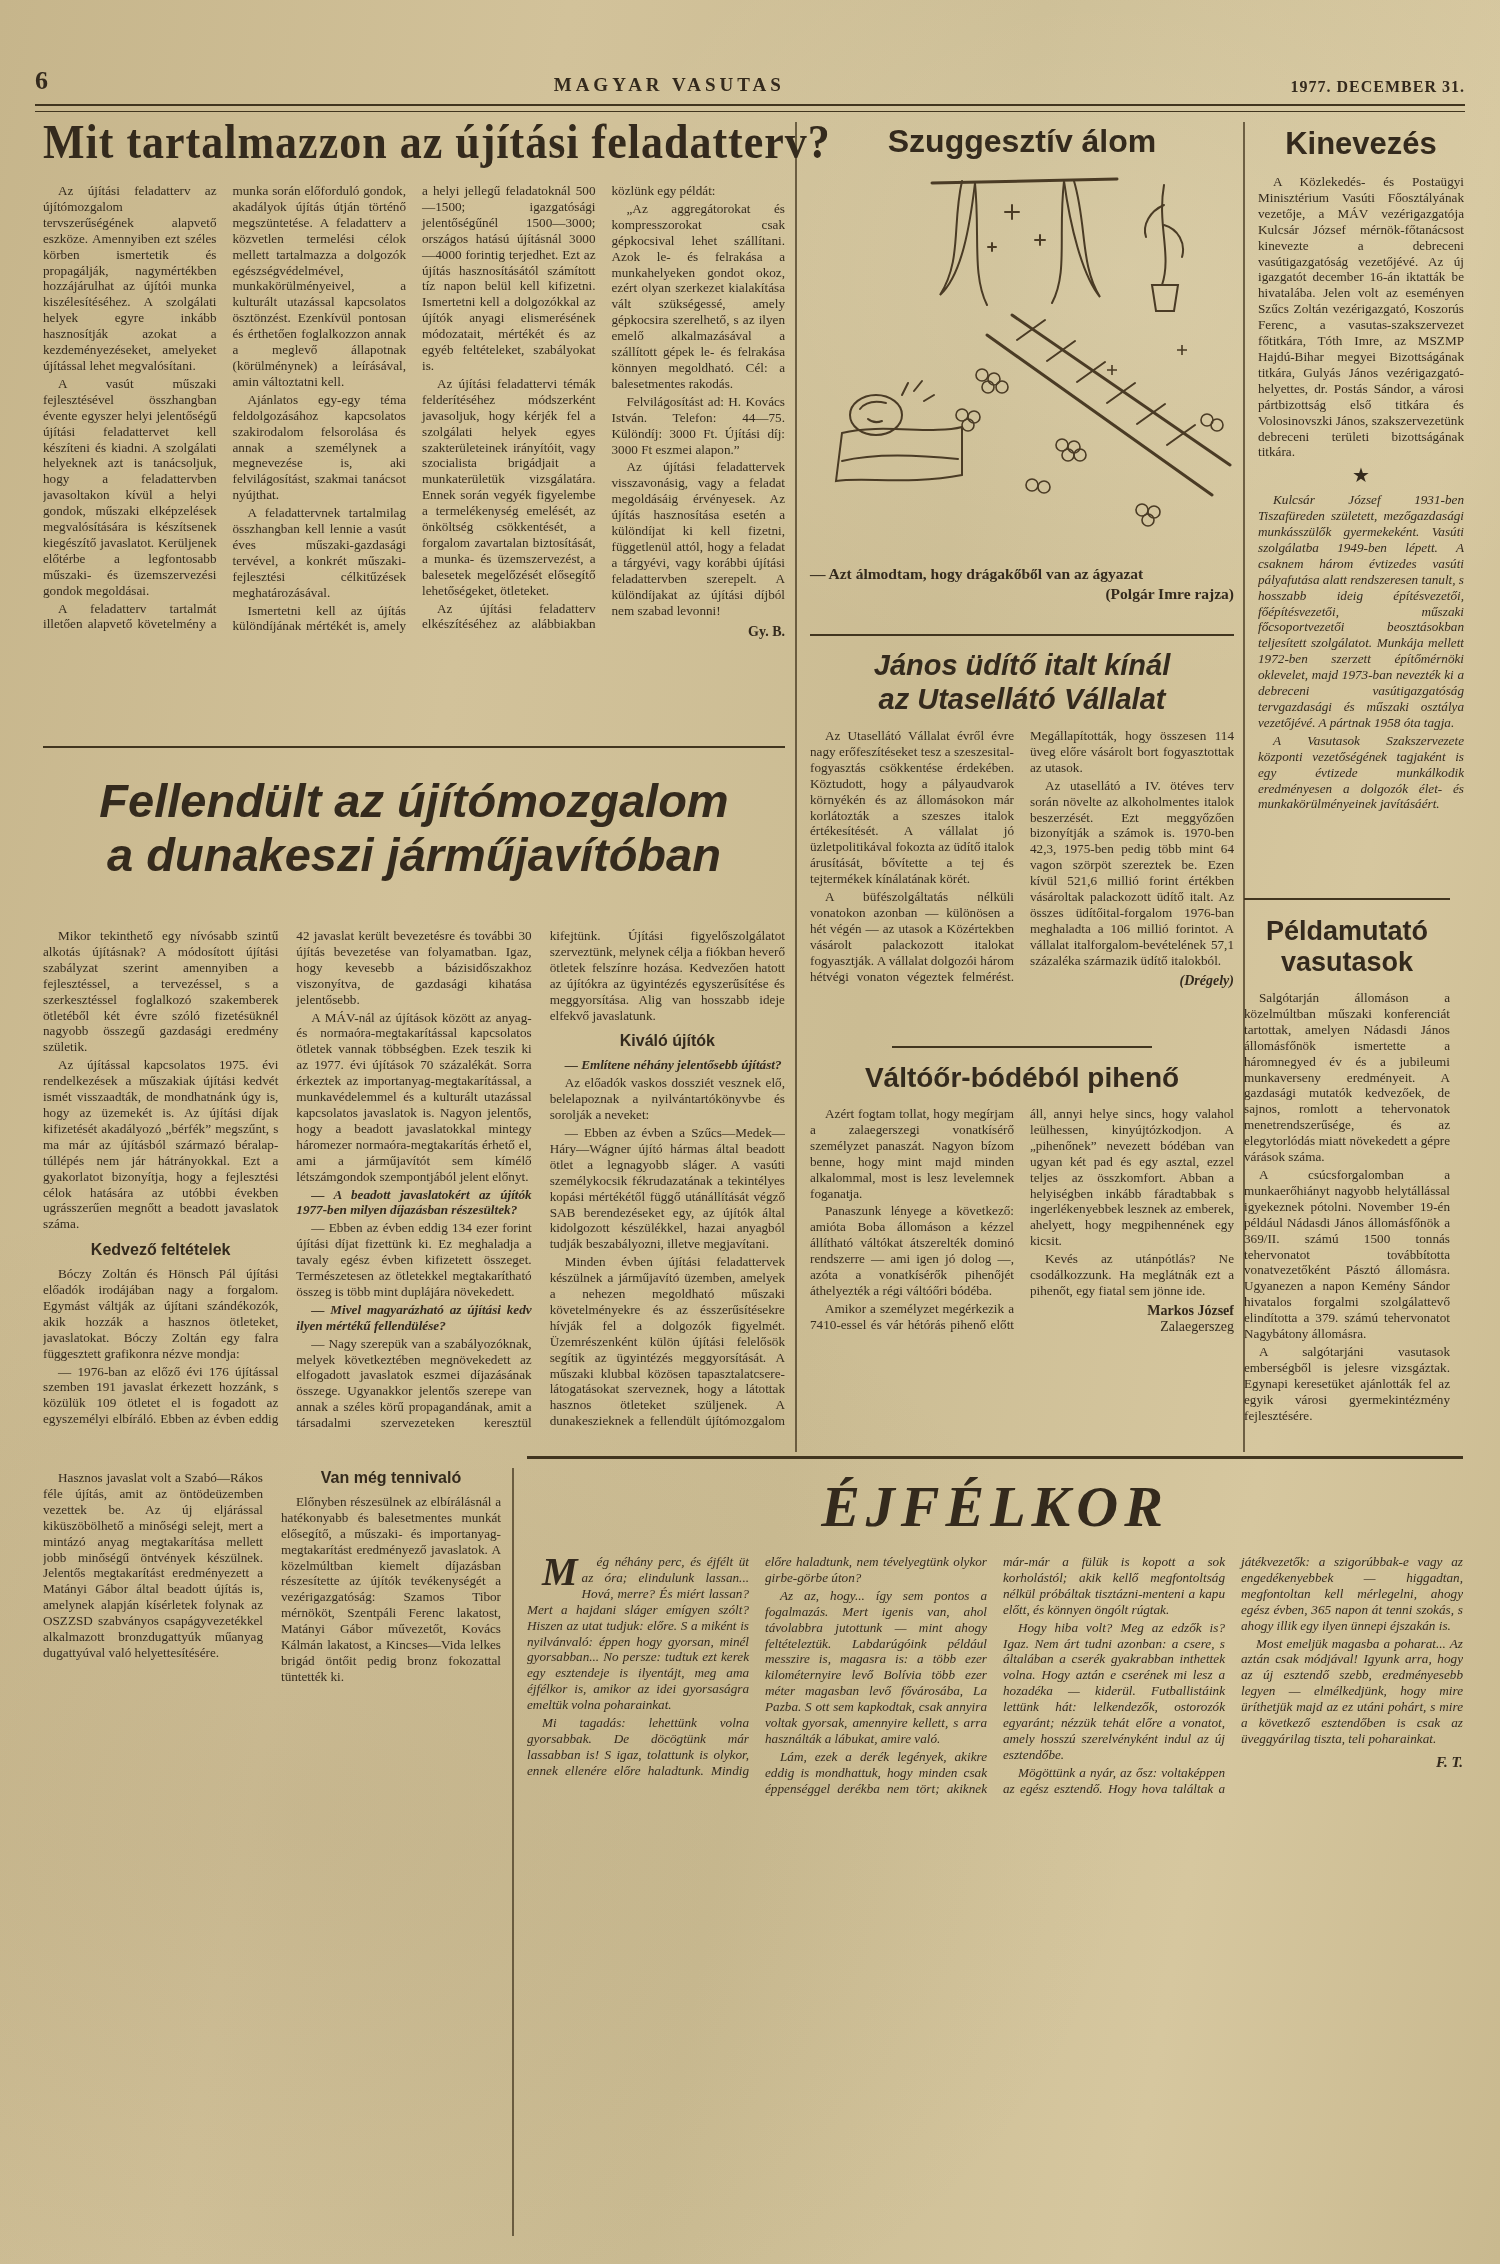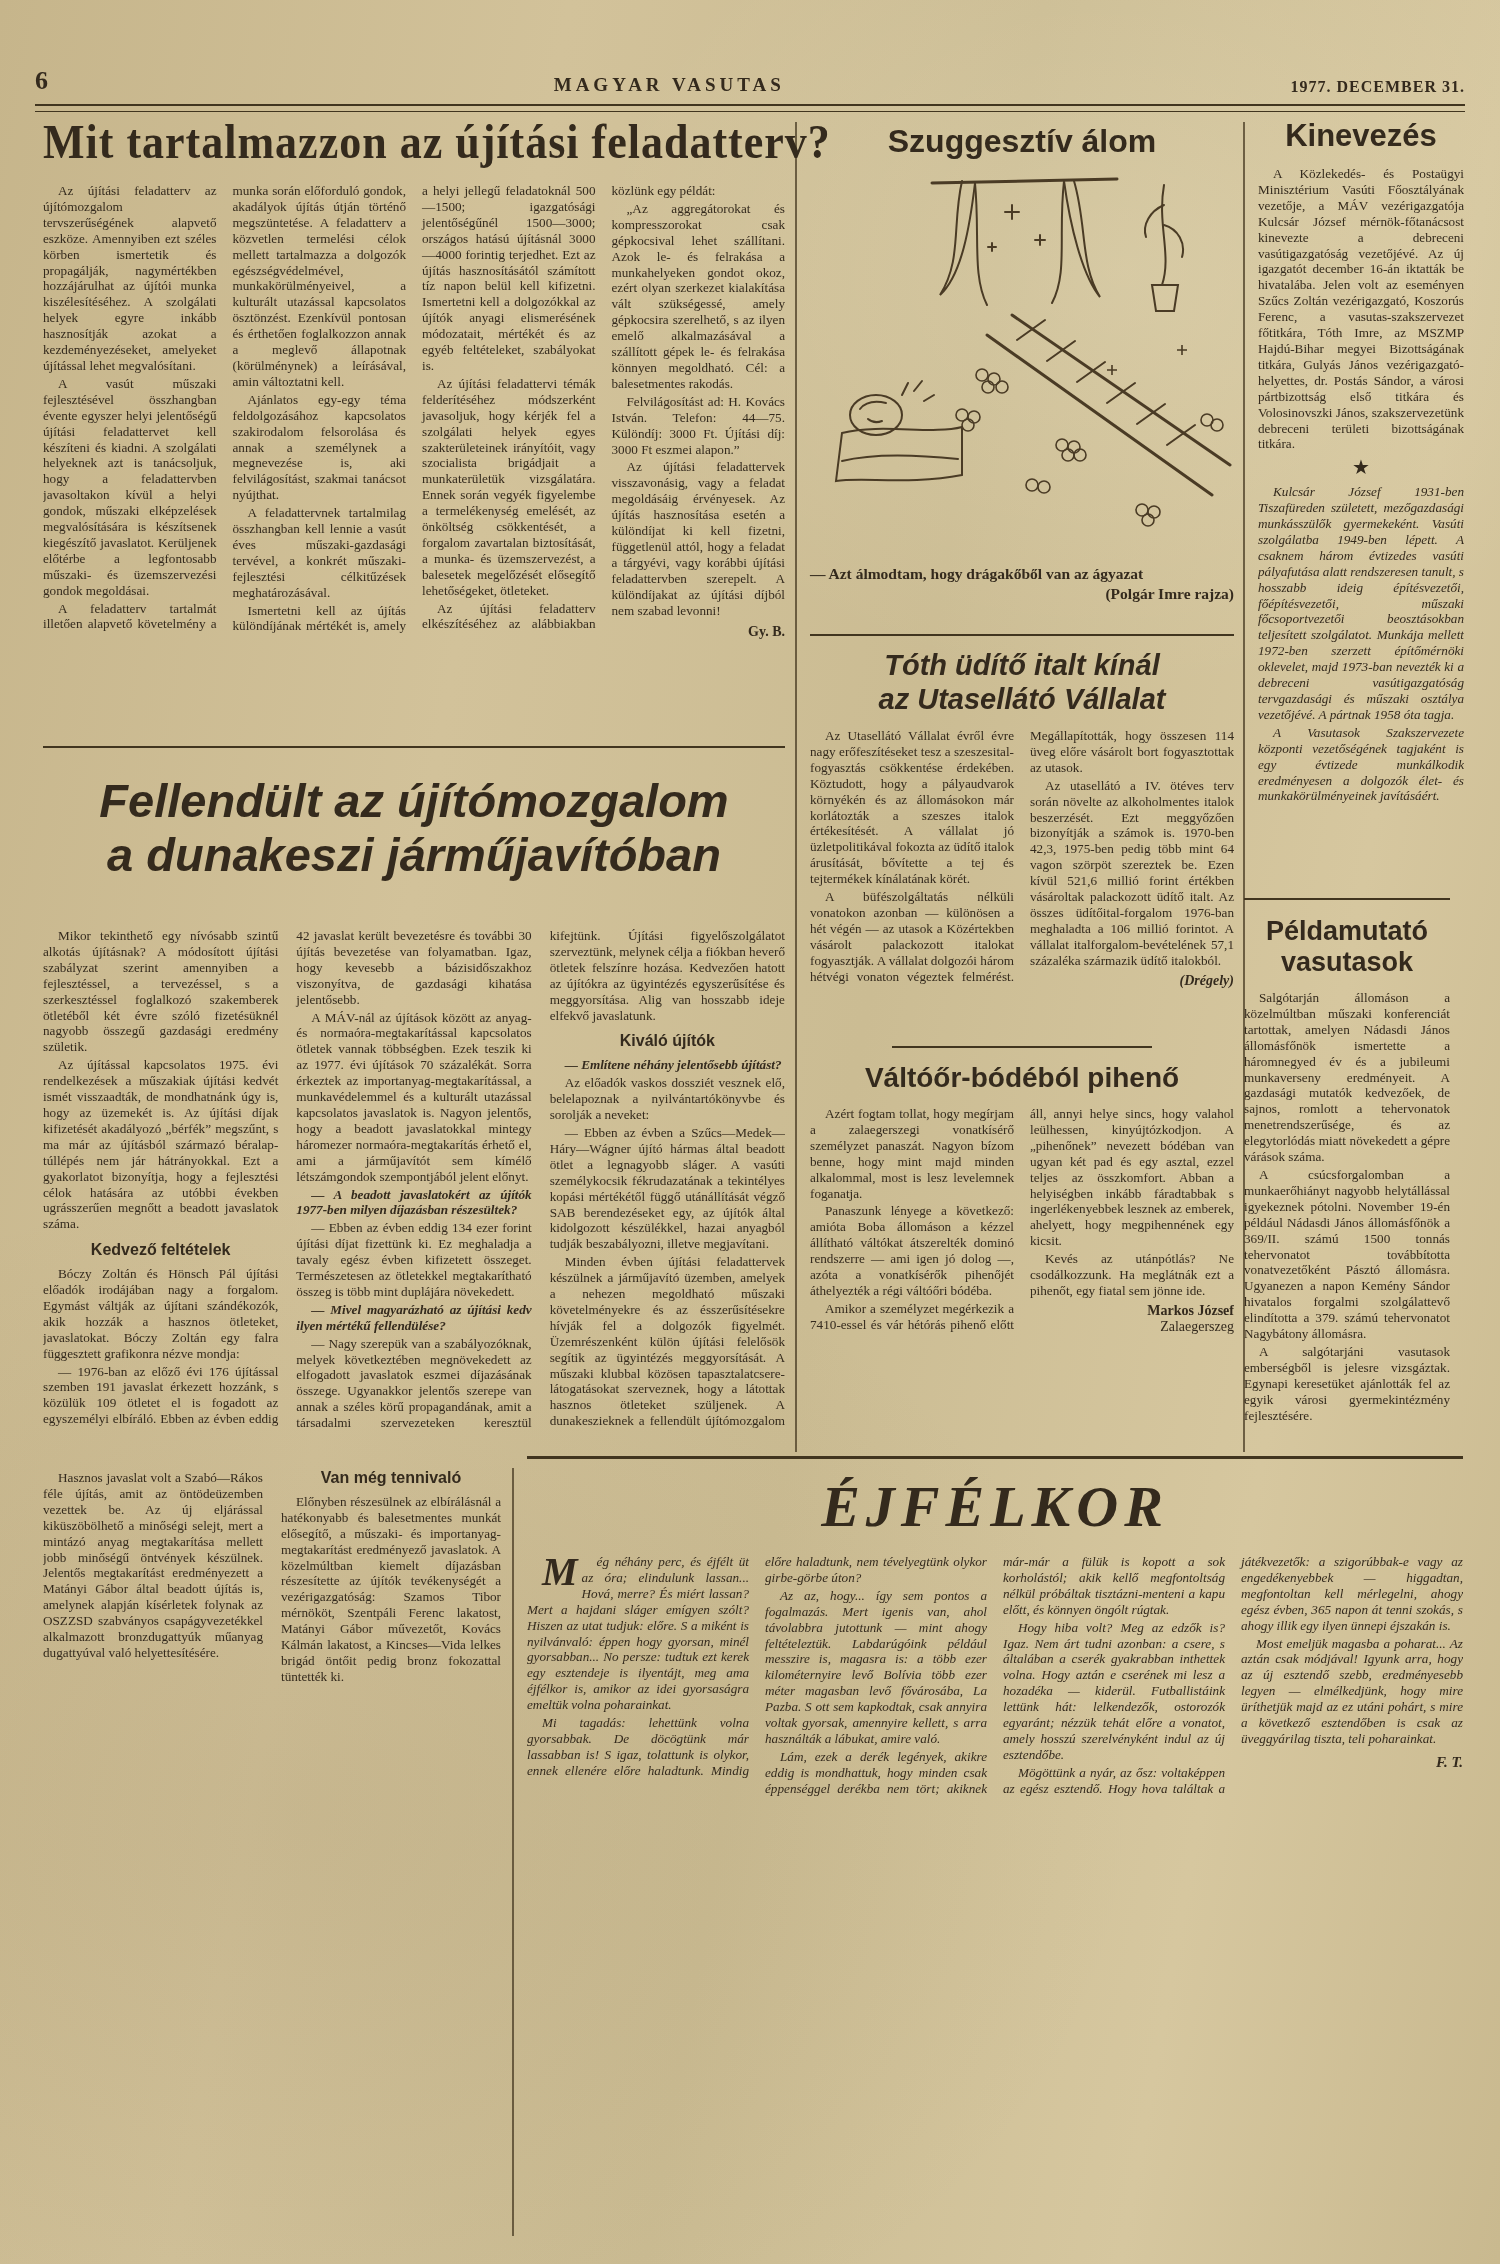--- a/index.html
+++ b/index.html
@@ -56,21 +56,21 @@
   .sig-i{text-align:right;font-style:italic;font-weight:bold;font-size:14px;margin-top:4px;}
   
   .valtoor{position:absolute;left:810px;top:1046px;width:424px;}
   .midrule{width:260px;height:2px;background:#41351f;margin:0 auto 14px auto;}
   .valtoor h2{font-family:"Liberation Sans",sans-serif;font-weight:bold;font-size:28px;text-align:center;margin:0 0 12px 0;}
   .valtoor .cols{column-count:2;column-gap:16px;height:300px;}
   .sig-name{text-align:right;font-weight:bold;font-size:14px;margin-top:4px;}
   .sig-place{text-align:right;font-size:14px;}
   
   .kinevezes{position:absolute;left:1258px;top:118px;width:206px;}
-  .kinevezes h2{font-family:"Liberation Sans",sans-serif;font-size:31px;font-weight:bold;text-align:center;margin:0 0 12px 0;}
+  .kinevezes h2{font-family:"Liberation Sans",sans-serif;font-size:31px;font-weight:bold;text-align:center;margin:8px 0 12px 0;}
   .star{text-align:center;font-size:20px;margin:8px 0;}
   .bio p{font-style:italic;}
   .pelda{position:absolute;left:1244px;top:898px;width:206px;border-top:2px solid #41351f;padding-top:16px;}
   .pelda h2{font-family:"Liberation Sans",sans-serif;font-size:27px;line-height:31px;font-weight:bold;text-align:center;margin:0 0 12px 0;}
   .kinevezes .body-text{height:760px;}
   .pelda .body-text{height:470px;}
   
   .ejfelkor{position:absolute;left:527px;top:1456px;width:936px;border-top:3px solid #41351f;padding-top:10px;}
   .ej-title{font-size:58px;font-style:italic;font-weight:bold;letter-spacing:6px;text-align:center;margin:4px 0 14px 0;}
   .ejfelkor .cols{column-count:4;column-gap:16px;height:620px;font-style:italic;}
@@ -178,21 +178,21 @@
           <circle cx="232" cy="322" r="6"></circle>
         <path d="M300 200 l0 10 M295 205 l10 0"></path>
         <path d="M370 180 l0 10 M365 185 l10 0"></path>
       </g>
     </svg>
     <div class="caption">— Azt álmodtam, hogy drágakőből van az ágyazat</div>
     <div class="credit">(Polgár Imre rajza)</div>
   </div>
 
   <div class="udito">
-    <h2><span>Tóth üdítő italt kínál</span><br>
+    <h2><span>János üdítő italt kínál</span><br>
       <span>az Utasellátó Vállalat</span></h2>
     <div class="cols body-text">
       <span><p>Az Utasellátó Vállalat évről évre nagy erőfeszítéseket tesz a szeszesital-fogyasztás csökkentése érdekében. Köztudott, hogy a pályaudvarok környékén és az állomásokon már korlátozták a szeszes italok értékesítését. A vállalat jó üzletpolitikával fokozta az üdítő italok árusítását, bővítette a tej és tejtermékek kínálatának körét.</p><p>A büfészolgáltatás nélküli vonatokon azonban — különösen a hét végén — az utasok a Közértekben vásárolt palackozott italokat fogyasztják. A vállalat dolgozói három hétvégi vonaton végeztek felmérést. Megállapították, hogy összesen 114 üveg előre vásárolt bort fogyasztottak az utasok.</p><p>Az utasellátó a IV. ötéves terv során növelte az alkoholmentes italok beszerzését. Ezt meggyőzően bizonyítják a számok is. 1970-ben 42,3, 1975-ben pedig több mint 64 vagon szörpöt szereztek be. Ezen kívül 521,6 millió forint értékben vásároltak palackozott üdítő italt. Az összes üdítőital-forgalom 1976-ban meghaladta a 106 millió forintot. A vállalat italforgalom-bevételének 57,1 százaléka származik üdítő italokból.</p></span>
       <div class="sig-i">(Drégely)</div>
     </div>
   </div>
 
   <div class="valtoor">
     <div class="midrule"></div>
     <h2>Váltóőr-bódéból pihenő</h2>

